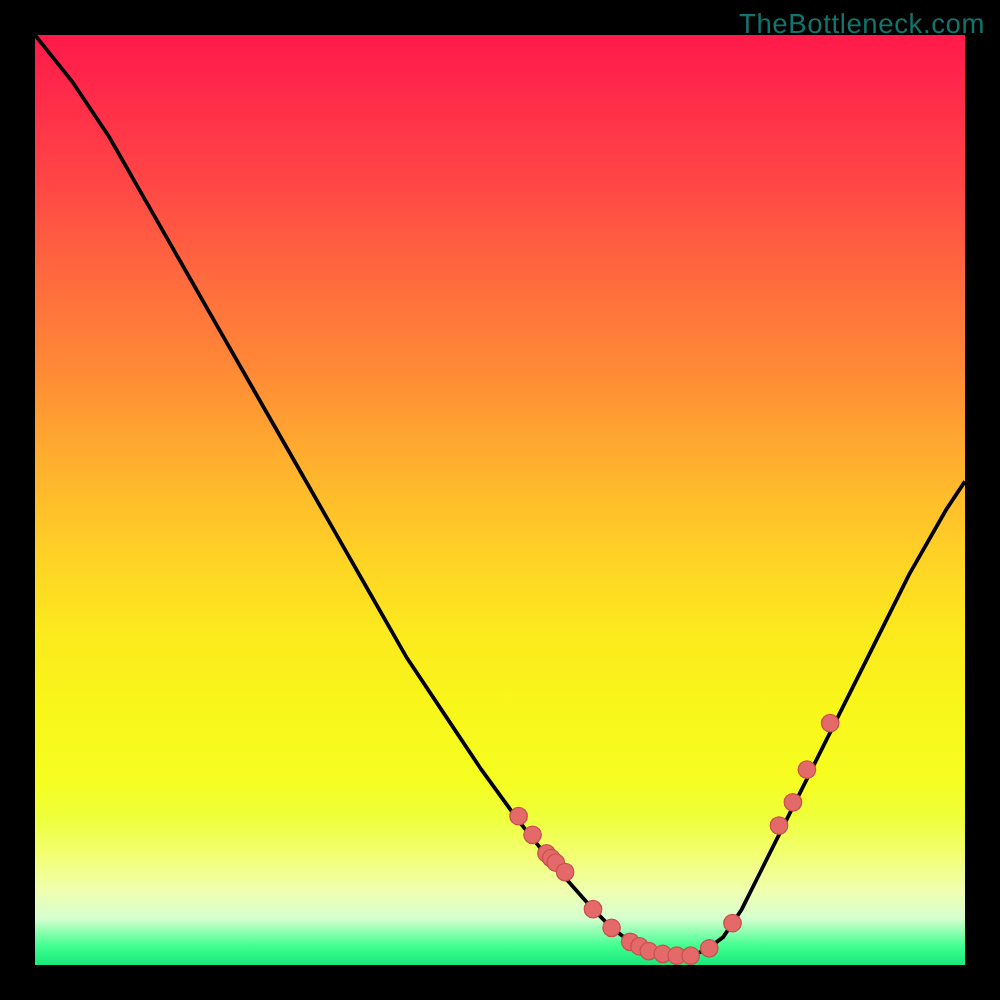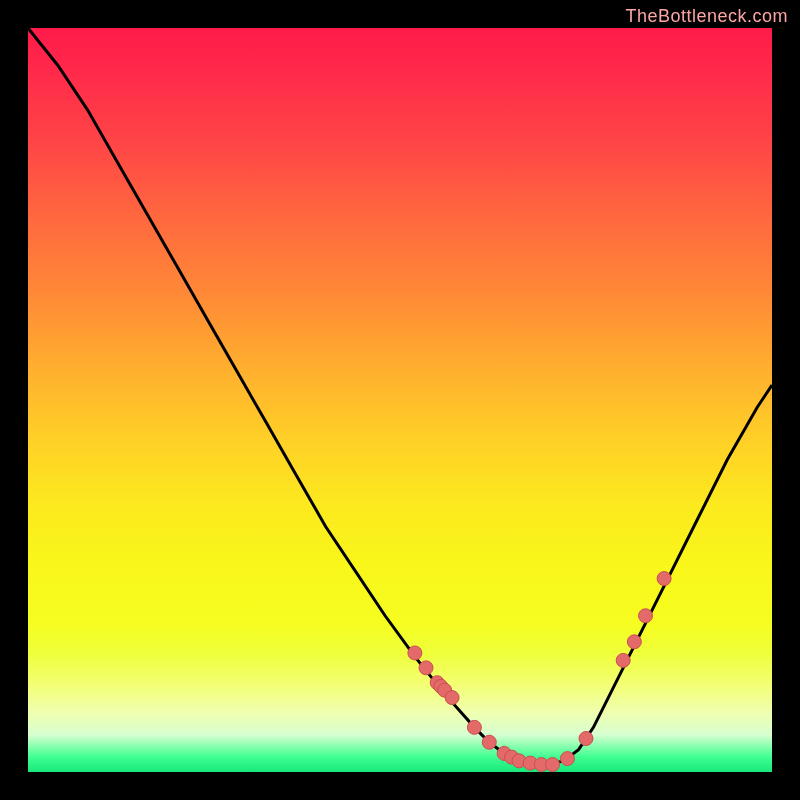--- a/index.html
+++ b/index.html
@@ -32,22 +32,22 @@
       #f3ff70 88%,
       #f0ffb0 92%,
       #d6ffd0 95%,
       #3fff90 98%,
       #18e87a 100%);
   }
   .watermark {
     position: absolute;
     top: 6px;
     right: 12px;
-    color: #fca5a5;
-    font-size: 18px;
+    color: #0f766e;
+    font-size: 22px;
     letter-spacing: 0.5px;
     font-weight: 500;
   }
   svg.plot {
     position: absolute;
     left: 28px;
     top: 28px;
     width: 744px;
     height: 744px;
   }

